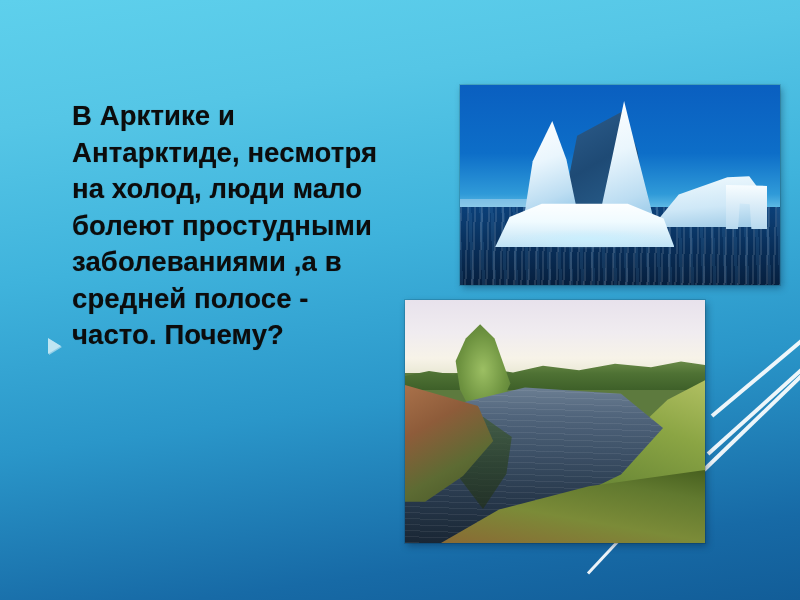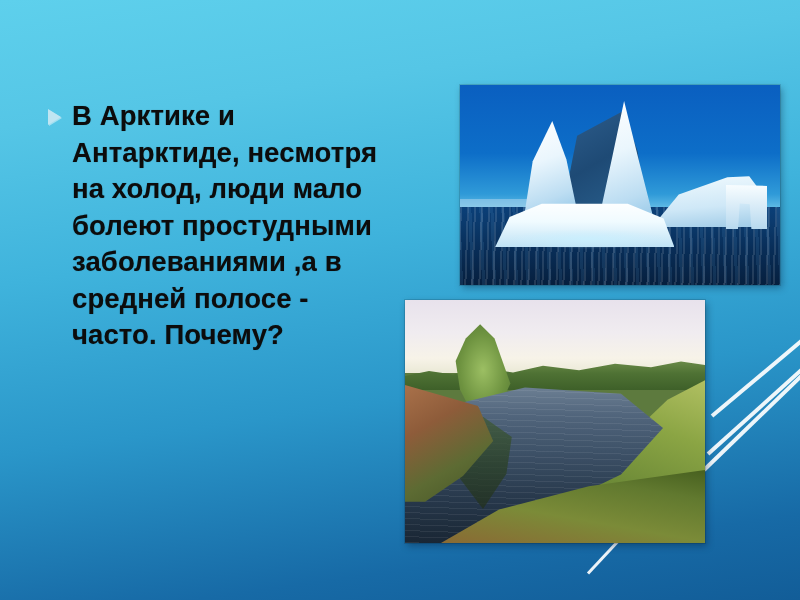--- a/index.html
+++ b/index.html
@@ -36,21 +36,21 @@
 
   
   #text-block {
     position: absolute;
     left: 48px;
     top: 98px;
     width: 352px;
   }
   #bullet-row {
     display: flex;
-    align-items: flex-start;
+    align-items: flex-end;
   }
   #bullet-marker {
     flex: 0 0 auto;
     width: 0;
     height: 0;
     border-left: 13px solid #bfe5f2;
     border-top: 8px solid transparent;
     border-bottom: 8px solid transparent;
     margin-top: 11px;
     margin-right: 11px;

